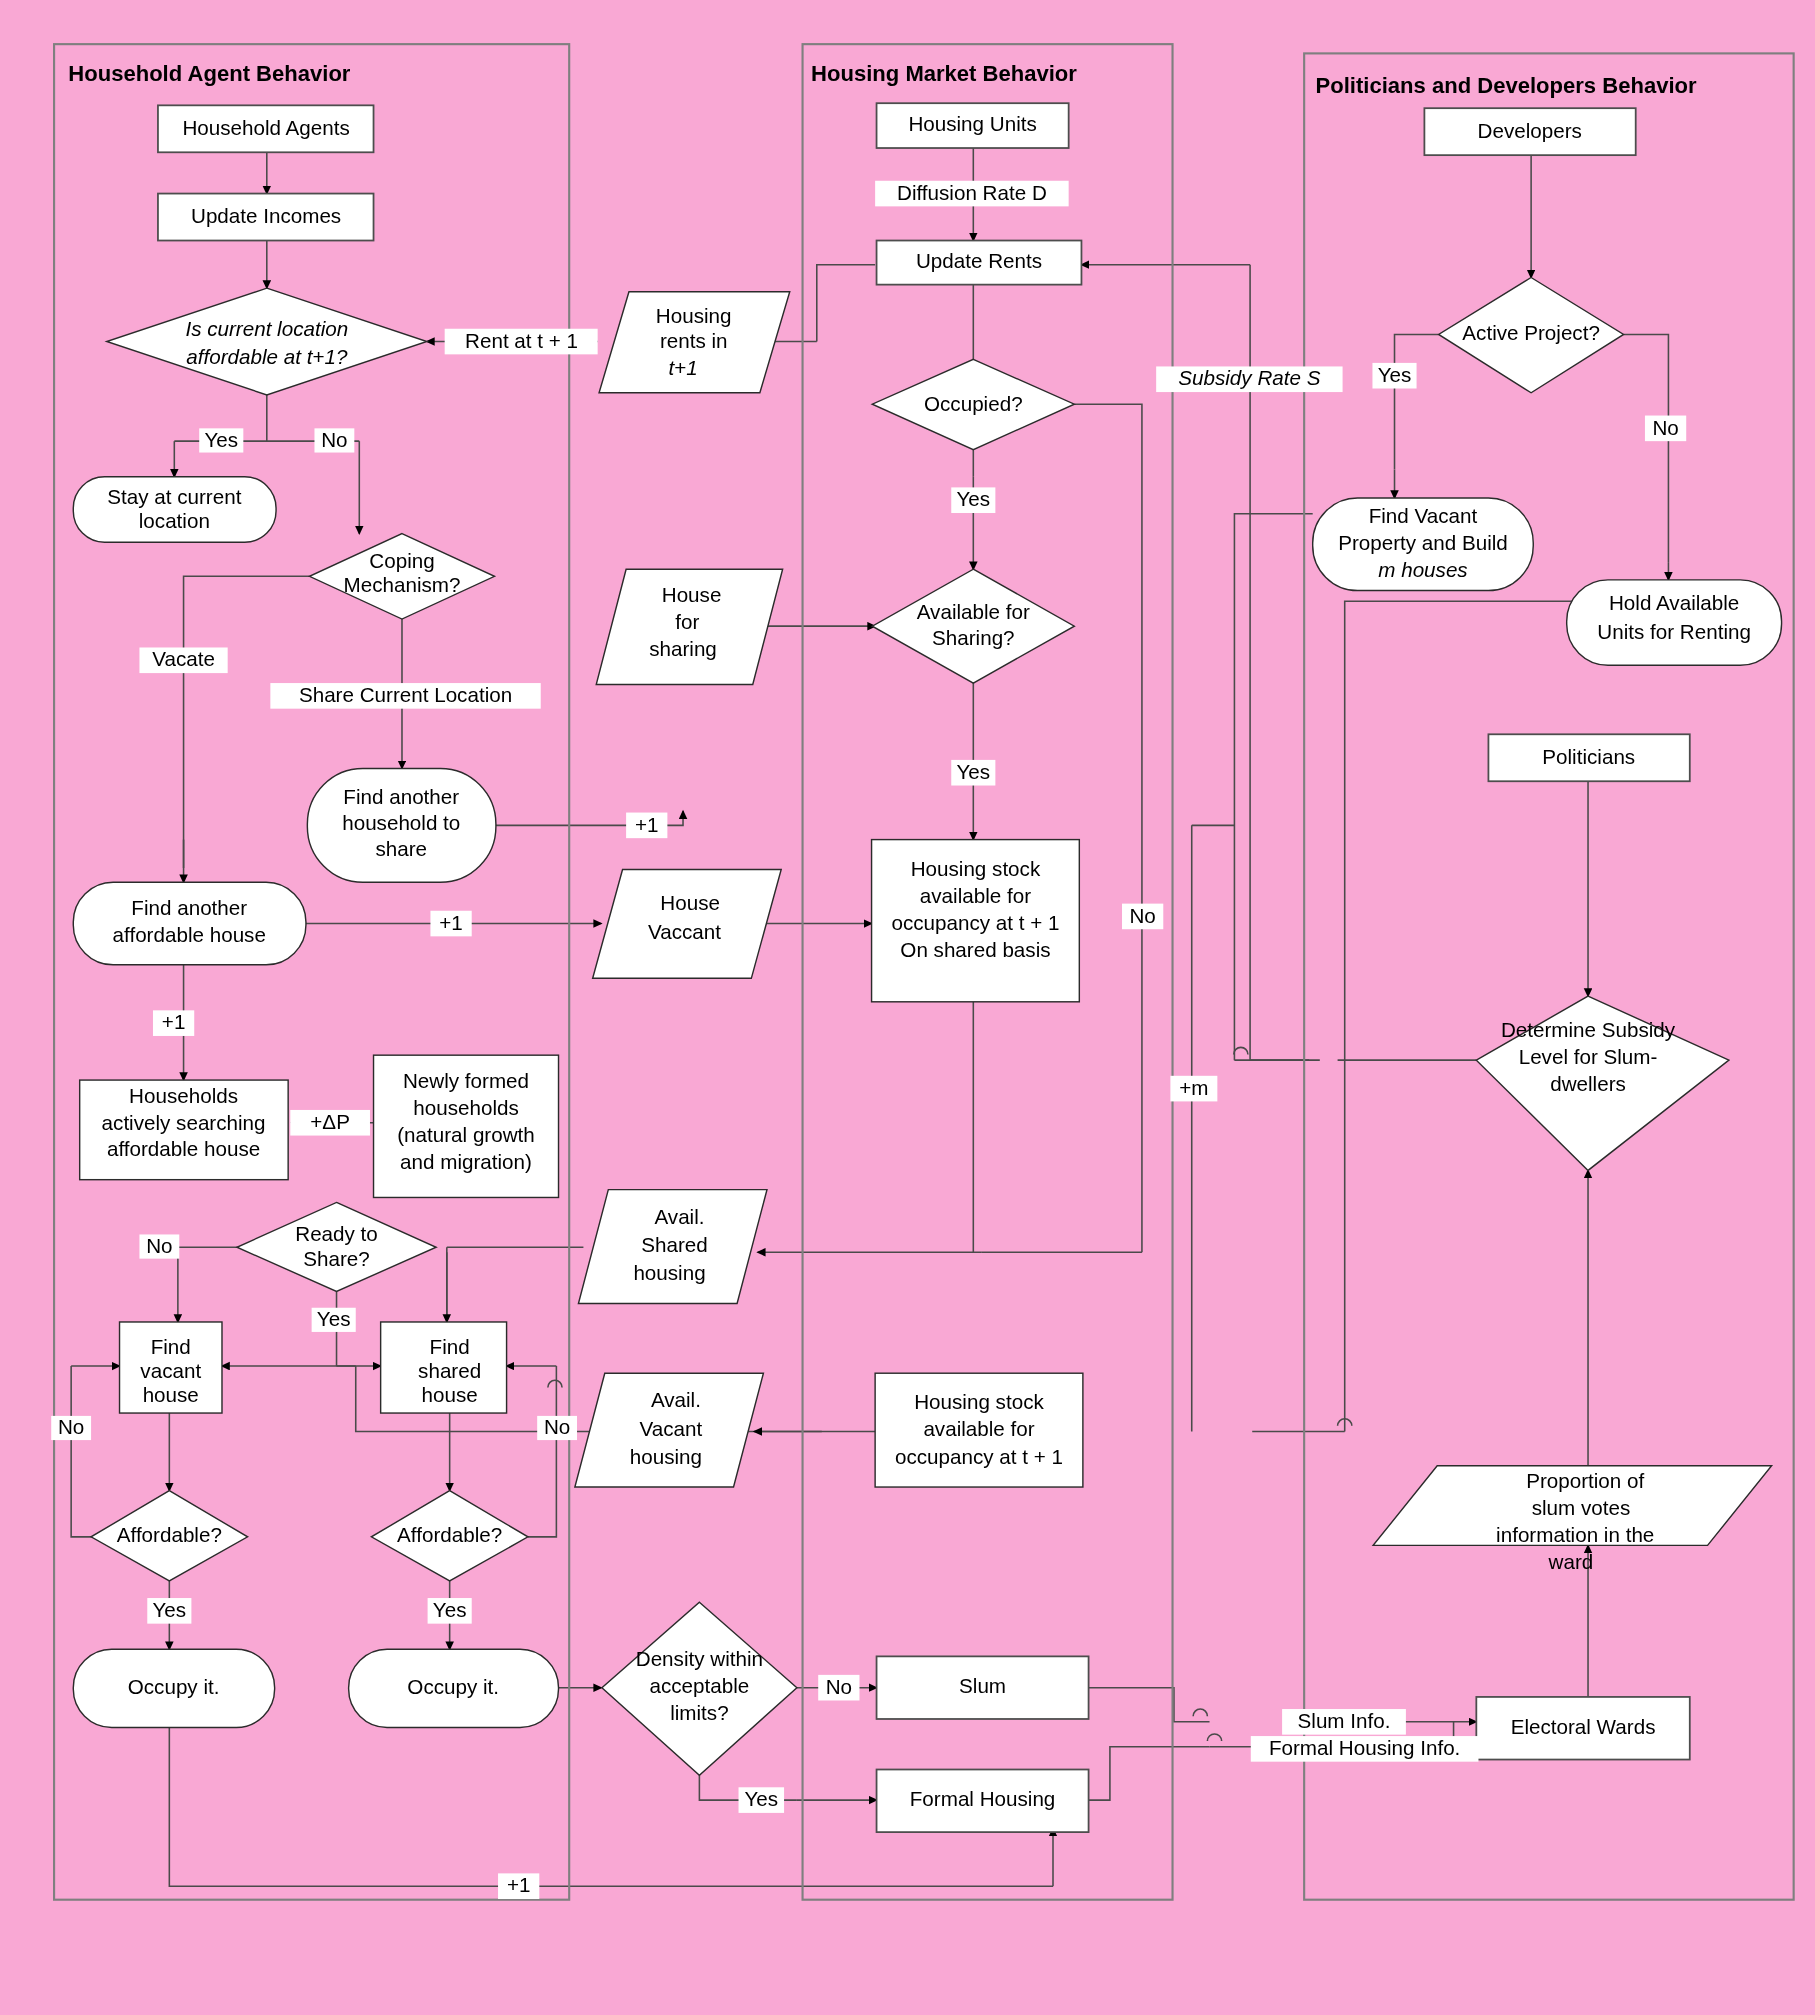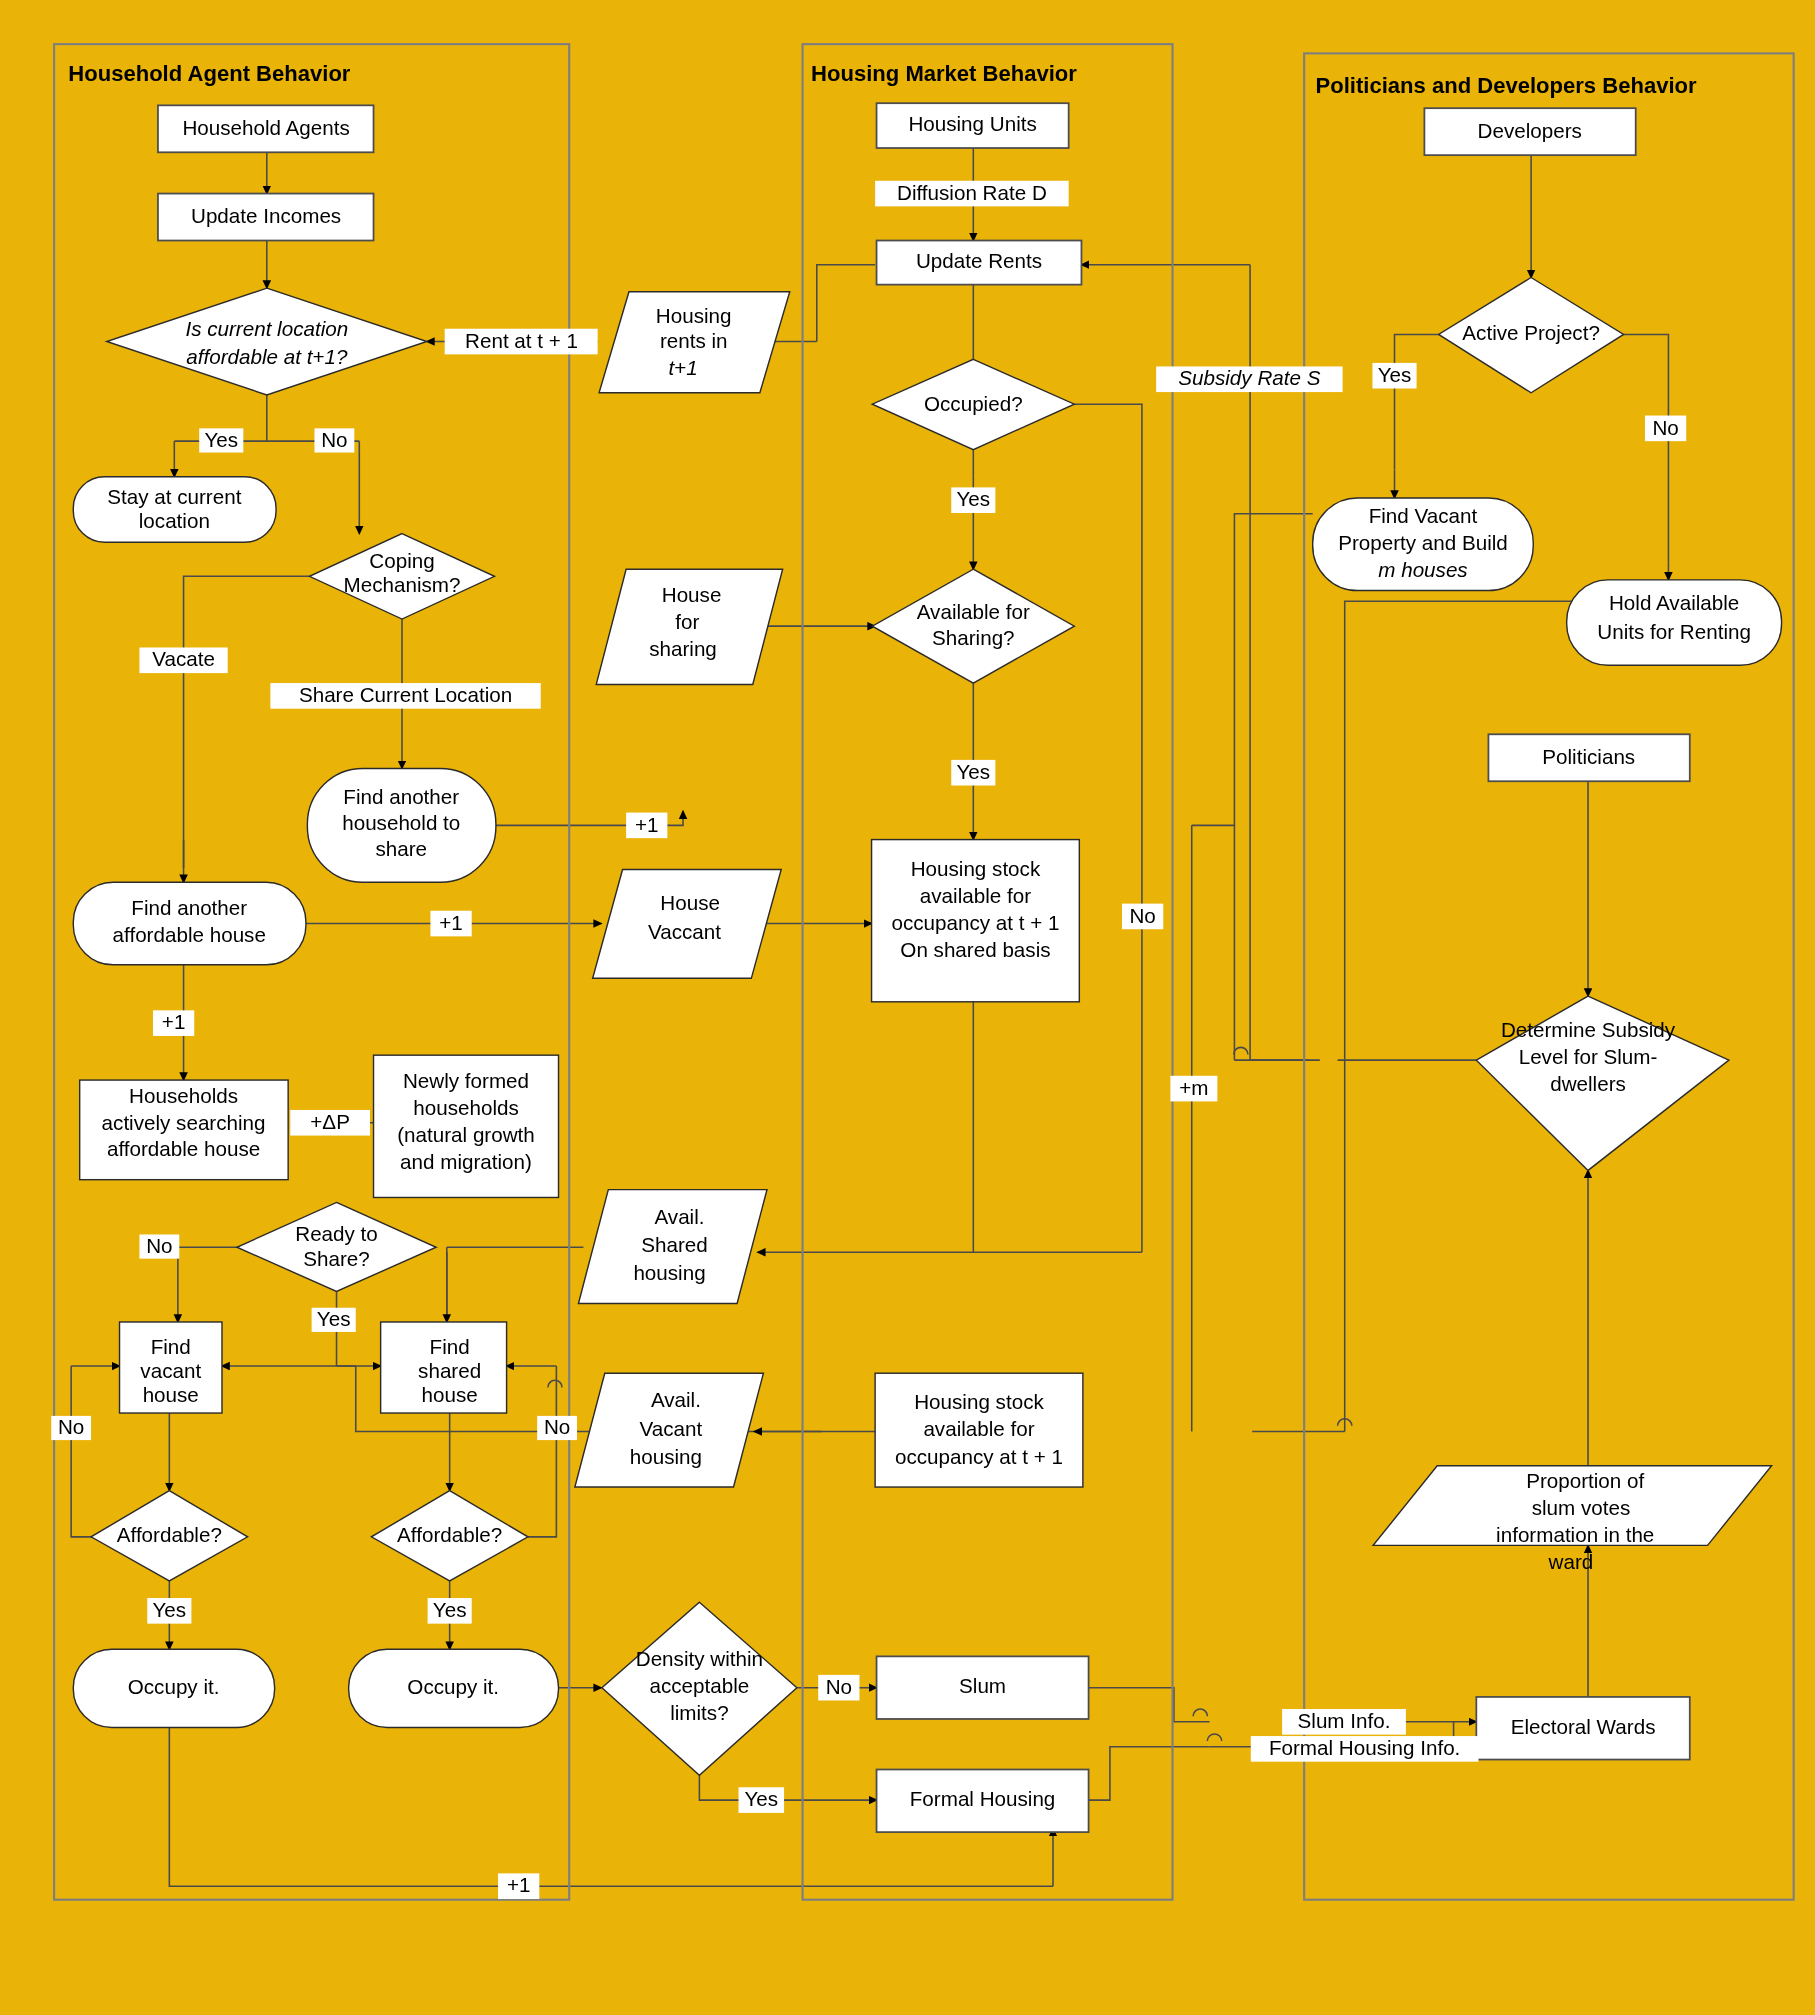--- a/index.html
+++ b/index.html
@@ -4,21 +4,21 @@
 <style>
   html, body {
     margin: 0;
     padding: 0;
     background: #ffffff;
   }
   #canvas {
     position: relative;
     width: 1815px;
     height: 2015px;
-    background: #eab308;
+    background: #f9a8d4;
     font-family: "Liberation Sans", sans-serif;
   }
   svg.layer {
     position: absolute;
     top: 0; left: 0;
     width: 1815px;
     height: 2015px;
   }
   .node-label {
     font-family: "Liberation Sans", sans-serif;

